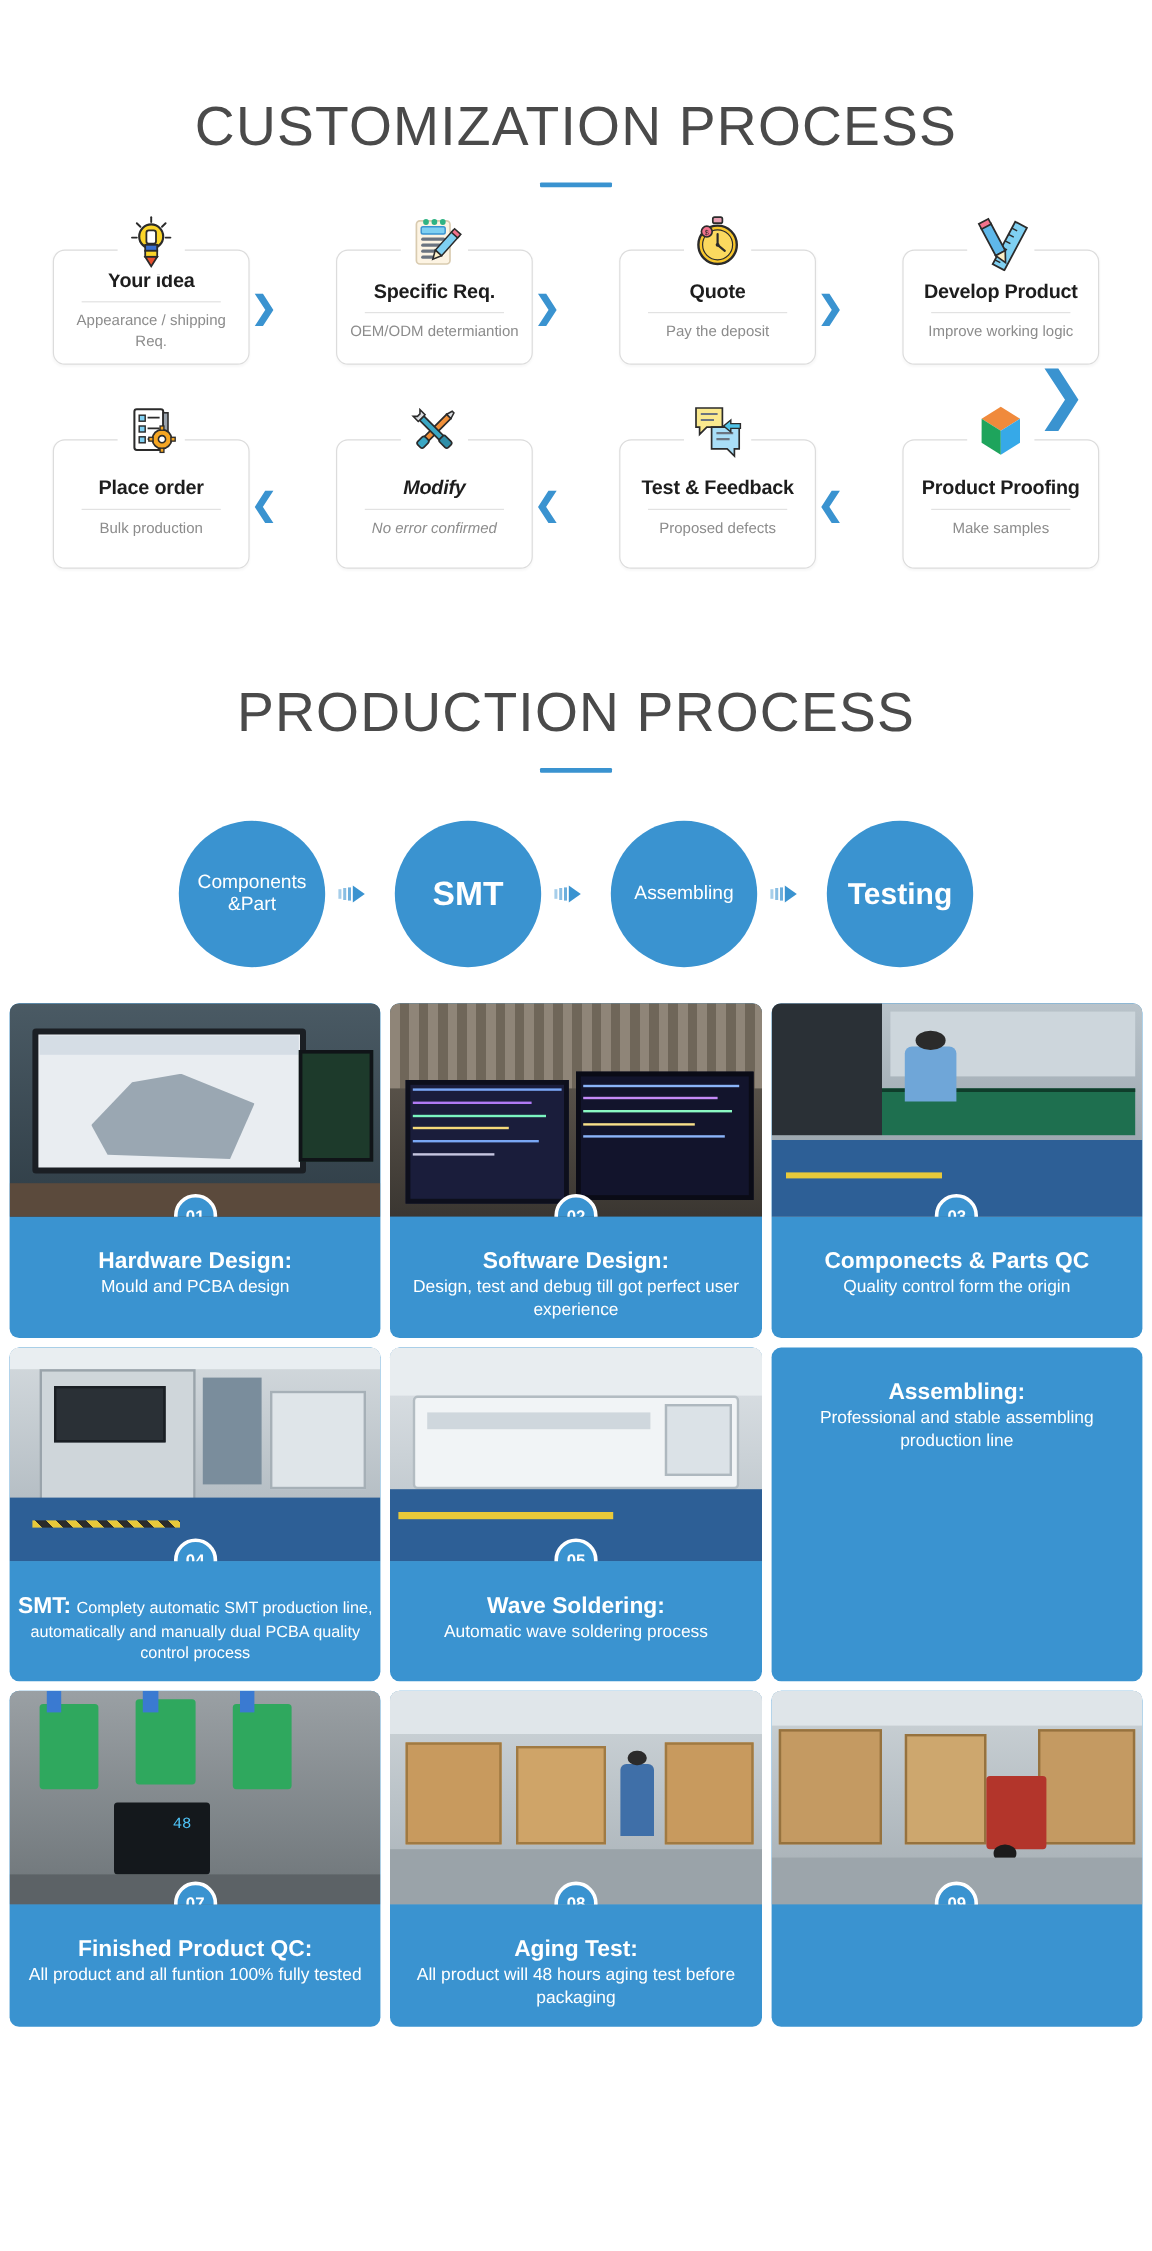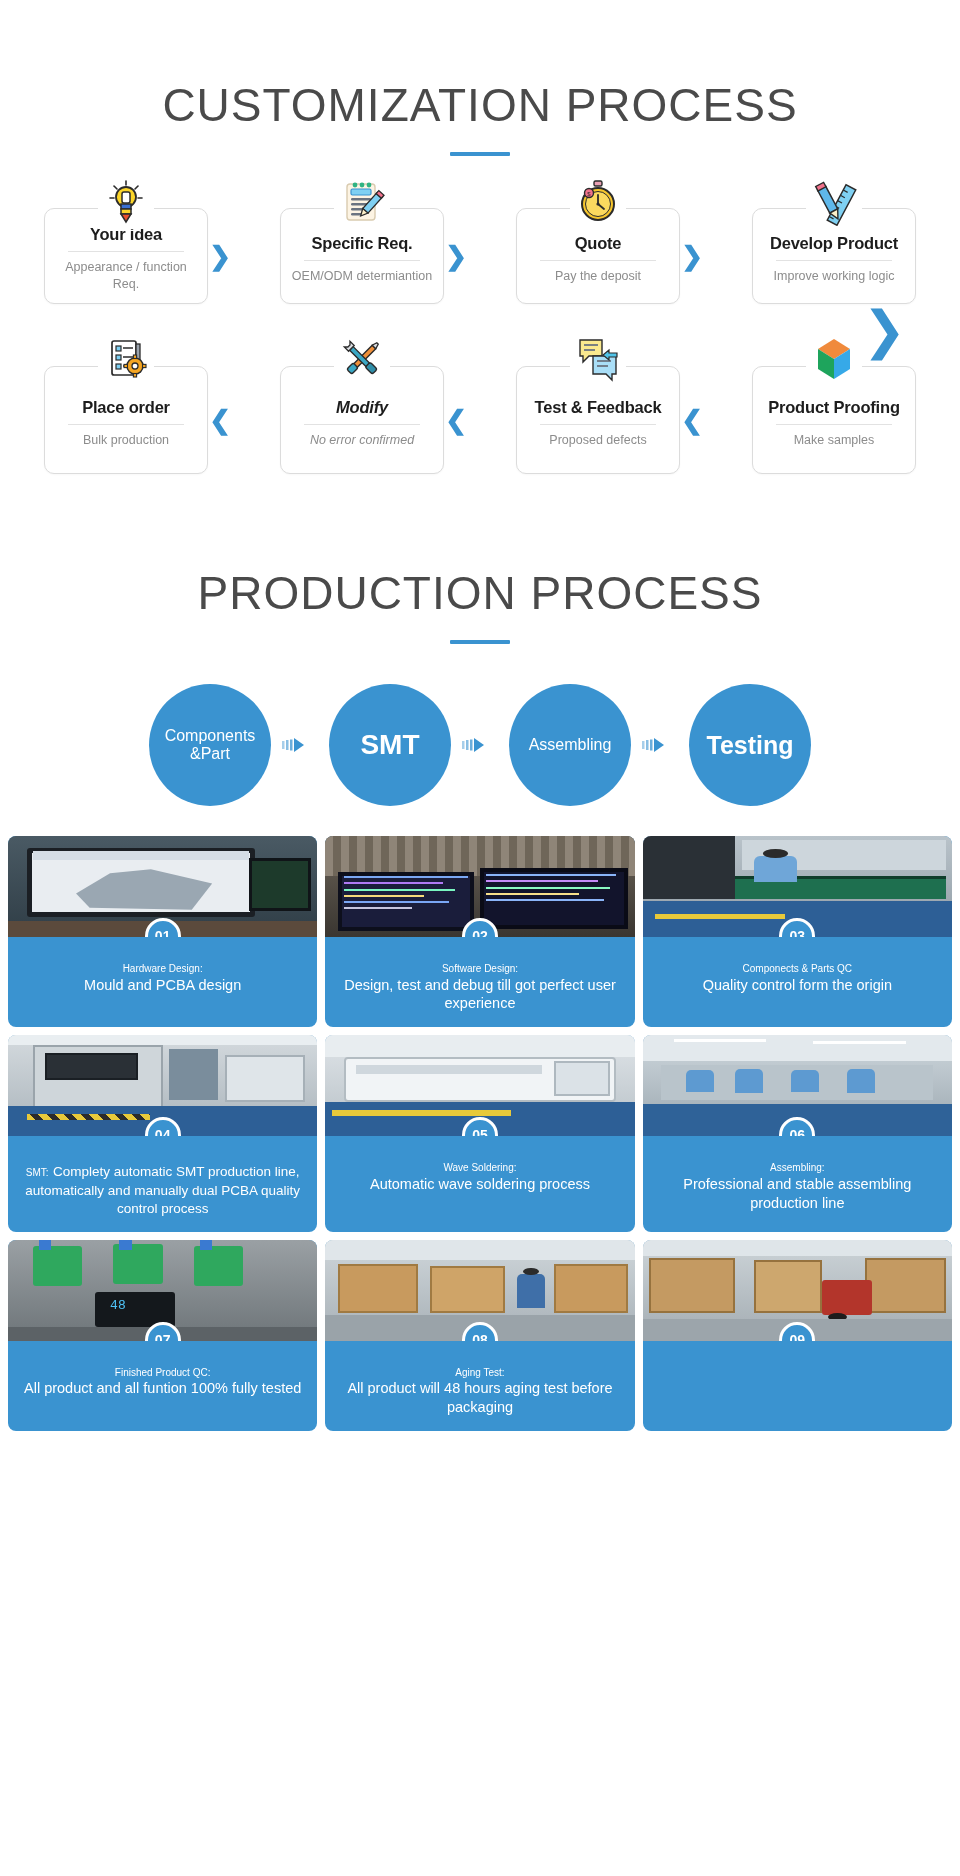--- a/index.html
+++ b/index.html
@@ -153,24 +153,25 @@
   }
   .card {
     background: #3a93d0;
     border-radius: 8px;
     overflow: hidden;
     position: relative;
     display: flex;
     flex-direction: column;
   }
   .card-photo {
-    height: 101px;
+    height: 178px;
     width: 100%;
     position: relative;
     overflow: hidden;
+    text-align: right;
   }
   .badge {
     position: absolute;
     left: 50%;
     bottom: -17px;
     transform: translateX(-50%);
     width: 36px;
     height: 36px;
     border-radius: 50%;
     background: #3a93d0;
@@ -183,22 +184,22 @@
     justify-content: center;
     z-index: 5;
   }
   .card-text {
     padding: 26px 8px 14px 8px;
     text-align: center;
     color: #ffffff;
     flex: 1;
   }
   .card-head {
-    font-size: 10px;
-    font-weight: 400;
+    font-size: 19px;
+    font-weight: 700;
     line-height: 1.25;
     display: block;
   }
   .card-body {
     font-size: 14.5px;
     font-weight: 400;
     line-height: 1.3;
     display: block;
   }
   .card-inline .card-head { display: inline; }
@@ -232,21 +233,21 @@
               </g>
               <circle cx="25" cy="21" r="10" fill="#fbd52a" stroke="#2b2b2b" stroke-width="1.8"></circle>
               <rect x="21" y="16" width="8" height="11" rx="2" fill="#ffffff" stroke="#2b2b2b" stroke-width="1.5"></rect>
               <rect x="20" y="28" width="10" height="5" fill="#3a6fd0" stroke="#2b2b2b" stroke-width="1.5"></rect>
               <rect x="20" y="33" width="10" height="5" fill="#fbd52a" stroke="#2b2b2b" stroke-width="1.5"></rect>
               <polygon points="20,38 30,38 25,46" fill="#e8502e" stroke="#2b2b2b" stroke-width="1.5"></polygon>
             </svg>
           </div>
           <div class="flow-title">Your idea</div>
           <div class="flow-divider"></div>
-          <div class="flow-sub">Appearance / function Req.</div>
+          <div class="flow-sub">Appearance / shipping Req.</div>
         </div>
         <span class="chev chev-right">❯</span>
       </div>
 
       <div class="flow-cell">
         <div class="flow-box">
           <div class="flow-icon">
             <svg width="50" height="50" viewBox="0 0 50 50">
               <rect x="10" y="8" width="28" height="36" rx="3" fill="#fdf4e3" stroke="#d9cbb0" stroke-width="1.4"></rect>
               <circle cx="18" cy="9" r="2.4" fill="#2fb383"></circle>
@@ -573,34 +574,20 @@
         </div>
         <div class="badge">05</div>
       </div>
       <div class="card-text">
         <span class="card-head">Wave Soldering:</span>
         <span class="card-body">Automatic wave soldering process</span>
       </div>
     </div>
 
     <div class="card">
-      <div class="card-photo">
-        <div class="scene" style="background:linear-gradient(#cfd8de,#9aa6ae);">
-          <div style="position:absolute;left:0;top:0;width:100%;height:26%;background:#e3e9ed;"></div>
-          <div style="position:absolute;left:10%;top:4%;width:30%;height:3%;background:#fff;"></div>
-          <div style="position:absolute;left:55%;top:6%;width:30%;height:3%;background:#fff;"></div>
-          <div style="position:absolute;left:6%;top:30%;width:88%;height:34%;background:#b9c4cb;"></div>
-          <div style="position:absolute;left:14%;top:34%;width:9%;height:22%;background:#5d9ad1;border-radius:5px 5px 0 0;"></div>
-          <div style="position:absolute;left:30%;top:33%;width:9%;height:24%;background:#5d9ad1;border-radius:5px 5px 0 0;"></div>
-          <div style="position:absolute;left:48%;top:34%;width:9%;height:22%;background:#5d9ad1;border-radius:5px 5px 0 0;"></div>
-          <div style="position:absolute;left:66%;top:33%;width:9%;height:24%;background:#5d9ad1;border-radius:5px 5px 0 0;"></div>
-          <div style="position:absolute;left:0;bottom:0;width:100%;height:32%;background:#2f6298;"></div>
-        </div>
-        <div class="badge">06</div>
-      </div>
       <div class="card-text">
         <span class="card-head">Assembling:</span>
         <span class="card-body">Professional and stable assembling production line</span>
       </div>
     </div>
 
     <div class="card">
       <div class="card-photo">
         <div class="scene" style="background:linear-gradient(#9aa0a4,#6d7478);">
           <div style="position:absolute;left:8%;top:6%;width:16%;height:40%;background:#2fa85e;border-radius:3px;"></div>

